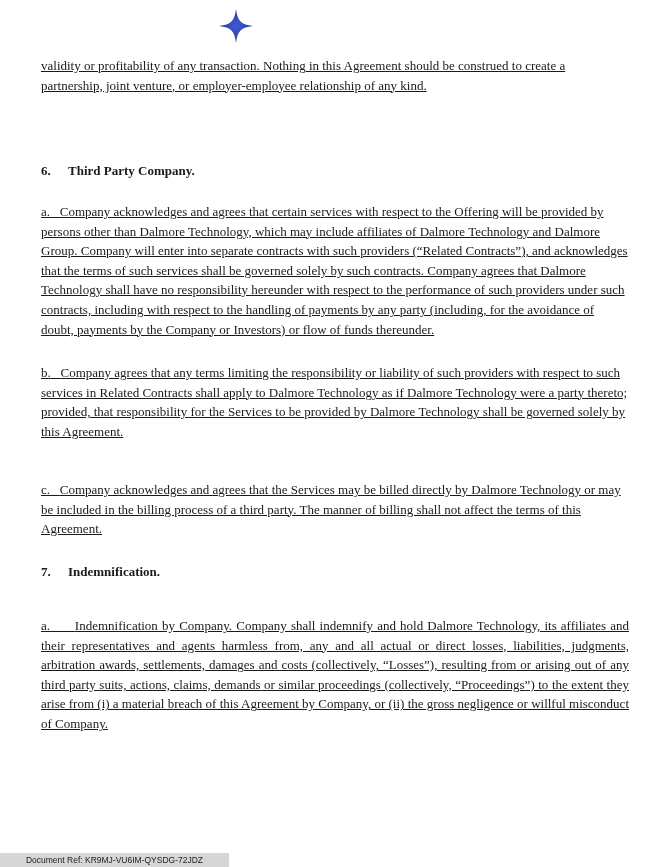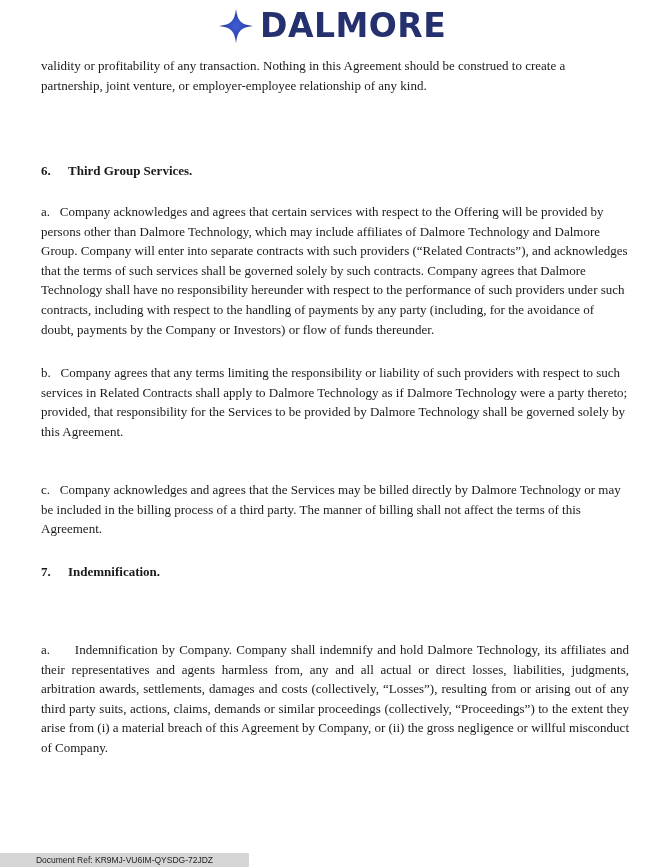--- a/index.html
+++ b/index.html
@@ -6,62 +6,61 @@
   body { width: 670px; height: 867px; position: relative; overflow: hidden;
          font-family: "Liberation Serif", serif; color: #1a1a1a; }
   .header { position: absolute; top: 0; left: 0; width: 670px; height: 52px; }
   .logo { position: absolute; left: 218px; top: 6px; height: 40px; display: flex; align-items: center; }
   .logo-star { width: 36px; height: 36px; margin-right: 6px; }
   .logo-text { font-family: "DejaVu Sans", sans-serif; font-weight: bold; font-size: 33px;
                color: #25306f; letter-spacing: 0.5px; line-height: 40px; }
   p { margin: 0; }
   .heading { font-weight: bold; position: absolute; left: 41px; font-size: 13px; }
   .heading .num { display: inline-block; width: 27px; }
-  .block { position: absolute; left: 41px; width: 588px; font-size: 13px; line-height: 19.6px; }
+  .block { position: absolute; left: 41px; width: 588px; font-size: 13px; line-height: 19.6px; text-decoration: underline; }
   .justify { text-align: justify; text-align-last: left; }
-  .footer { position: absolute; left: 0; top: 853px; width: 249px; height: 14px; background: #d6d6d6;
+  .footer { position: absolute; left: 0; top: 853px; width: 229px; height: 14px; background: #d6d6d6;
             font-family: "Liberation Sans", sans-serif; font-size: 8.5px; line-height: 14px; text-align: center; color: #222; }
 </style>
 </head>
 <body>
 
 <div class="header">
   <div class="logo">
     <svg class="logo-star" viewBox="0 0 36 36">
       <defs>
         <radialGradient id="g" cx="50%" cy="50%" r="50%">
           <stop offset="0%" stop-color="#3f5bd6"></stop>
           <stop offset="100%" stop-color="#2a3a9a"></stop>
         </radialGradient>
       </defs>
       <path d="M18 1 C19.5 13 23 16.5 35 18 C23 19.5 19.5 23 18 35 C16.5 23 13 19.5 1 18 C13 16.5 16.5 13 18 1 Z" fill="url(#g)"></path>
     </svg>
-    <span class="logo-text">DALMORE</span>
   </div>
 </div>
 
 <p class="block" style="top:56px;">validity or profitability of any transaction. Nothing in this Agreement should be construed to create a partnership, joint venture, or employer-employee relationship of any kind.</p>
 
 <div class="heading" style="top:163px;">
-  <span class="num">6.</span><span>Third Group Services.</span>
+  <span class="num">6.</span><span>Third Party Company.</span>
 </div>
 
 <p class="block" style="top:202px;">
   <span>a.</span>&nbsp;&nbsp;&nbsp;<span>Company acknowledges and agrees that certain services with respect to the Offering will be provided by persons other than Dalmore Technology, which may include affiliates of Dalmore Technology and Dalmore Group. Company will enter into separate contracts with such providers (“Related Contracts”), and acknowledges that the terms of such services shall be governed solely by such contracts. Company agrees that Dalmore Technology shall have no responsibility hereunder with respect to the performance of such providers under such contracts, including with respect to the handling of payments by any party (including, for the avoidance of doubt, payments by the Company or Investors) or flow of funds thereunder.</span>
 </p>
 
 <p class="block" style="top:363px;">
   <span>b.</span>&nbsp;&nbsp;&nbsp;<span>Company agrees that any terms limiting the responsibility or liability of such providers with respect to such services in Related Contracts shall apply to Dalmore Technology as if Dalmore Technology were a party thereto; provided, that responsibility for the Services to be provided by Dalmore Technology shall be governed solely by this Agreement.</span>
 </p>
 
 <p class="block" style="top:480px;">
   <span>c.</span>&nbsp;&nbsp;&nbsp;<span>Company acknowledges and agrees that the Services may be billed directly by Dalmore Technology or may be included in the billing process of a third party. The manner of billing shall not affect the terms of this Agreement.</span>
 </p>
 
 <div class="heading" style="top:564px;">
   <span class="num">7.</span><span>Indemnification.</span>
 </div>
 
-<p class="block justify" style="top:640px;">
+<p class="block justify" style="top:616px;">
   <span>a.</span>&nbsp;&nbsp;&nbsp;&nbsp;&nbsp;&nbsp;<span>Indemnification by Company. Company shall indemnify and hold Dalmore Technology, its affiliates and their representatives and agents harmless from, any and all actual or direct losses, liabilities, judgments, arbitration awards, settlements, damages and costs (collectively, “Losses”), resulting from or arising out of any third party suits, actions, claims, demands or similar proceedings (collectively, “Proceedings”) to the extent they arise from (i) a material breach of this Agreement by Company, or (ii) the gross negligence or willful misconduct of Company.</span>
 </p>
 
 <div class="footer">Document Ref: KR9MJ-VU6IM-QYSDG-72JDZ</div>
 
 </body></html>

